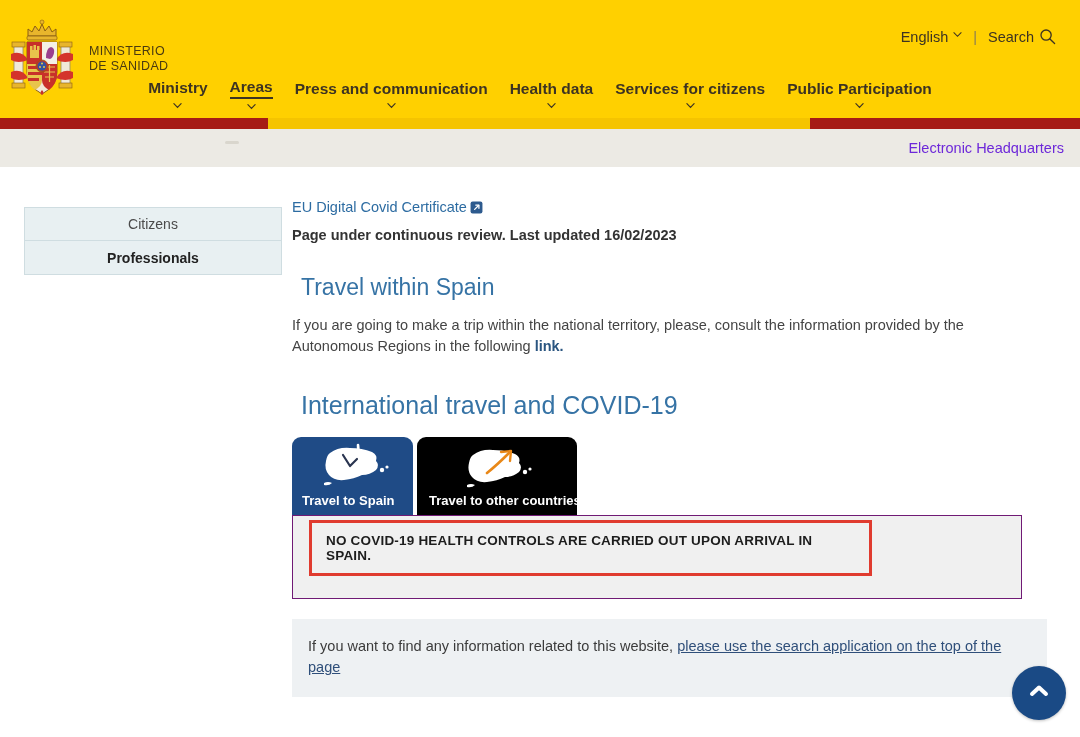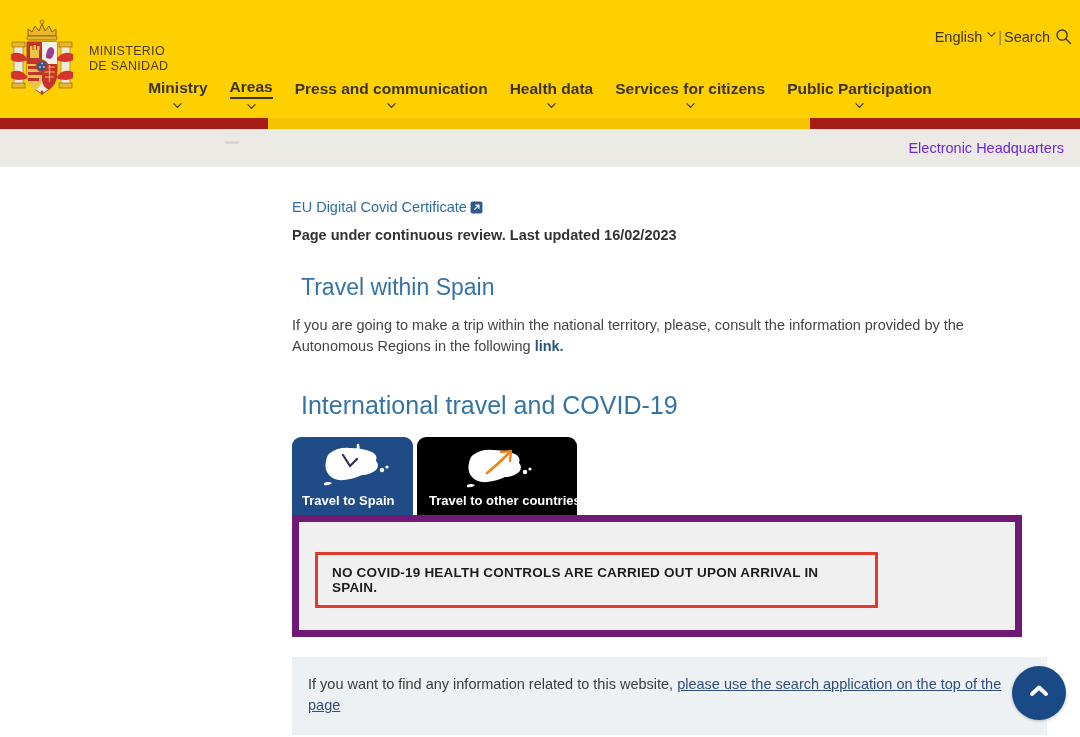--- a/index.html
+++ b/index.html
@@ -19,22 +19,22 @@
   .brand {
     position: absolute; left: 8px; top: 14px;
     display: flex; align-items: center; gap: 13px;
   }
   .crest { width: 68px; height: 90px; display: block; }
   .brand-text {
     font-size: 12.5px; line-height: 15px; color: #4a3a10;
     letter-spacing: .3px; font-weight: 400;
   }
   .utility {
-    position: absolute; right: 8px; top: 28px;
-    display: flex; align-items: center; 
+    position: absolute; right: 24px; top: 28px;
+    display: flex; align-items: center; gap: 9px;
     font-size: 14.5px; color: #3d3322;
   }
   .utility .lang, .utility .search { display: flex; align-items: center; gap: 5px; cursor: pointer; }
   .utility .divider { color: #8a7c55; padding: 0 2px; }
   .caret { display:inline-block; width: 9px; height: 9px; position: relative; top: -2px; }
   .caret svg { display:block; }
   .mag { display:inline-block; width: 17px; height: 17px; }
 
   .mainnav {
     position: absolute; left: 0; top: 78px; width: 1080px;
@@ -118,22 +118,22 @@
   .tile .tmap { position: absolute; left: 0; right: 0; top: 2px; display:flex; justify-content:center; }
   .tile .tlabel {
     position: relative; z-index: 2;
     font-size: 13px; font-weight: 700; color: #fff;
     padding: 0 10px 7px 10px; white-space: nowrap;
   }
   .tile.orange .tlabel { padding-left: 12px; }
 
   .panel {
     position: relative; margin-top: 0px; width: 730px;
-    background: #f0f0f0; border: 7px solid #701a75;
-    padding: 30px 16px 22px 16px;
+    background: #f0f0f0; border: 1px solid #701a75;
+    padding: 4px 16px 22px 16px;
   }
   .alert {
     border: 3px solid #e03b2f; background: #f0f0f0;
     padding: 10px 14px; width: 563px;
     font-size: 13.5px; font-weight: 700; color: #1d1d1d; letter-spacing: .2px;
   }
 
   .infobox {
     margin-top: 20px; width: 755px; background: #eef1f3;
     padding: 17px 20px 19px 16px;
@@ -297,20 +297,28 @@
   <div class="s-red-r"></div>
 </div>
 
 <div class="subbar">
   <span class="crumbstub"></span>
   <a>Electronic Headquarters</a>
 </div>
 
 <div class="page">
 
+  <div class="sidebar">
+    <div class="sidetab">
+      <span>Citizens</span>
+    </div>
+    <div class="sidetab selected">
+      <span>Professionals</span>
+    </div>
+  </div>
 
   <div class="content">
 
 
     <div class="eu-link">
       <span>EU Digital Covid Certificate</span>
       <span class="ext-ico">
         <svg width="13" height="13" viewBox="0 0 14 14">
           <rect x="0.6" y="0.6" width="12.8" height="12.8" rx="2.2" fill="#2d5a8e"></rect>
           <path d="M5 9 L9.2 4.8" stroke="#fff" stroke-width="1.4" stroke-linecap="round"></path>

